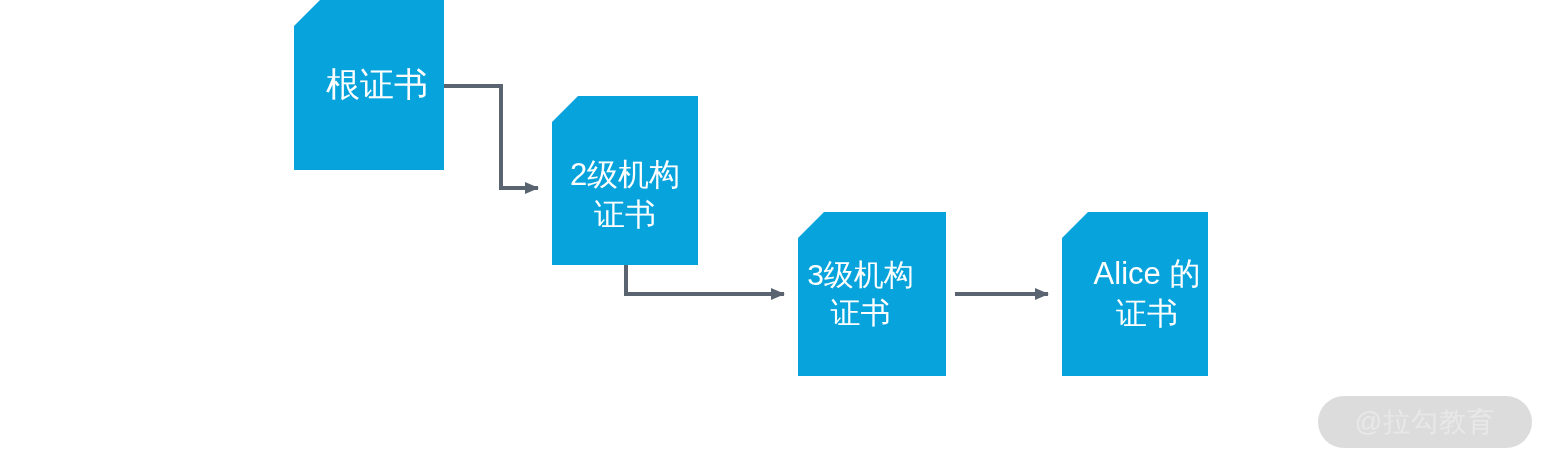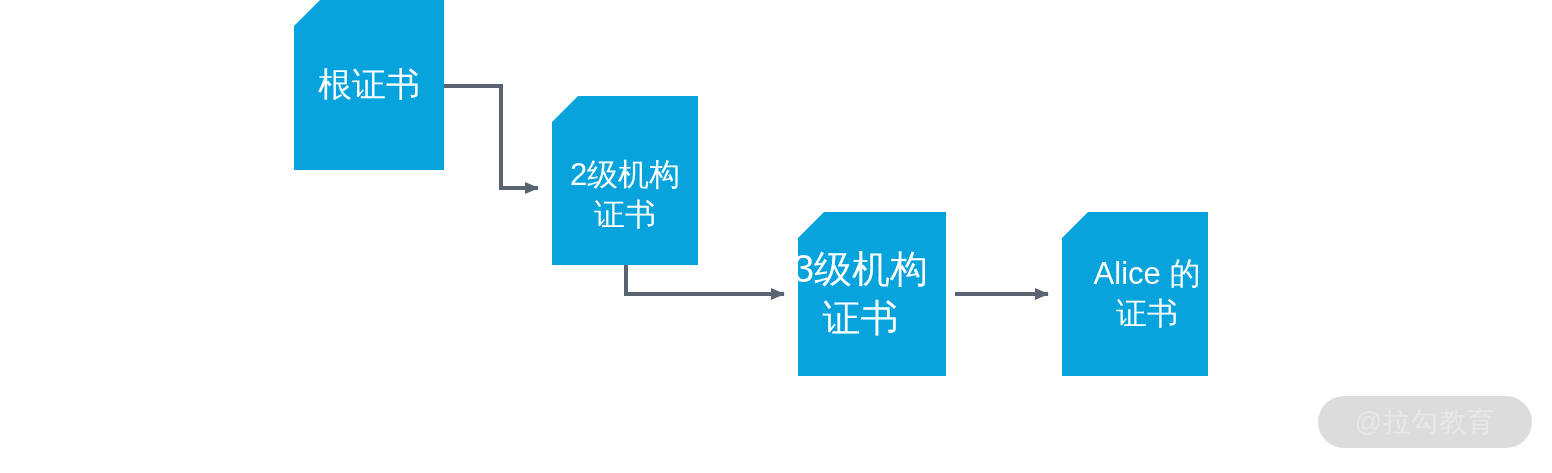--- a/index.html
+++ b/index.html
@@ -83,23 +83,23 @@
       </g>
 
     <g id="connector-shapes">
         <path d="M 444 86 L 501 86 L 501 188 L 538 188" fill="none" stroke="#5a6470" stroke-width="4" stroke-linecap="butt" stroke-linejoin="miter" marker-end="url(#arrowhead)"></path>
         <path d="M 626 265 L 626 294 L 784 294" fill="none" stroke="#5a6470" stroke-width="4" stroke-linecap="butt" stroke-linejoin="miter" marker-end="url(#arrowhead)"></path>
         <path d="M 955 294 L 1048 294" fill="none" stroke="#5a6470" stroke-width="4" stroke-linecap="butt" stroke-linejoin="miter" marker-end="url(#arrowhead)"></path>
       </g>
   </svg>
 
   <div id="node-labels">
-      <div class="node-label" style="left: 294px; top: 0px; width: 150px; height: 170px; font-size: 34px;"><span class="line">根证书</span></div>
+      <div class="node-label" style="left: 294px; top: 0px; width: 150px; height: 170px; font-size: 34px; padding-left: 8px;"><span class="line">根证书</span></div>
       <div class="node-label" style="left: 552px; top: 96px; width: 146px; height: 198px; font-size: 31px;"><span class="line">2级机构</span><span class="line">证书</span></div>
-      <div class="node-label" style="left: 798px; top: 212px; width: 125px; height: 164px; font-size: 38px;"><span class="line">3级机构</span><span class="line">证书</span></div>
+      <div class="node-label" style="left: 798px; top: 212px; width: 125px; height: 164px; font-size: 30px;"><span class="line">3级机构</span><span class="line">证书</span></div>
       <div class="node-label" style="left: 1062px; top: 212px; width: 146px; height: 164px; font-size: 31px; margin-left: 12px;"><span class="line">Alice 的</span><span class="line">证书</span></div>
     </div>
 
   <div id="watermark">
     <span id="watermark-text">@拉勾教育</span>
   </div>
 
 </div>
 
 </body></html>

